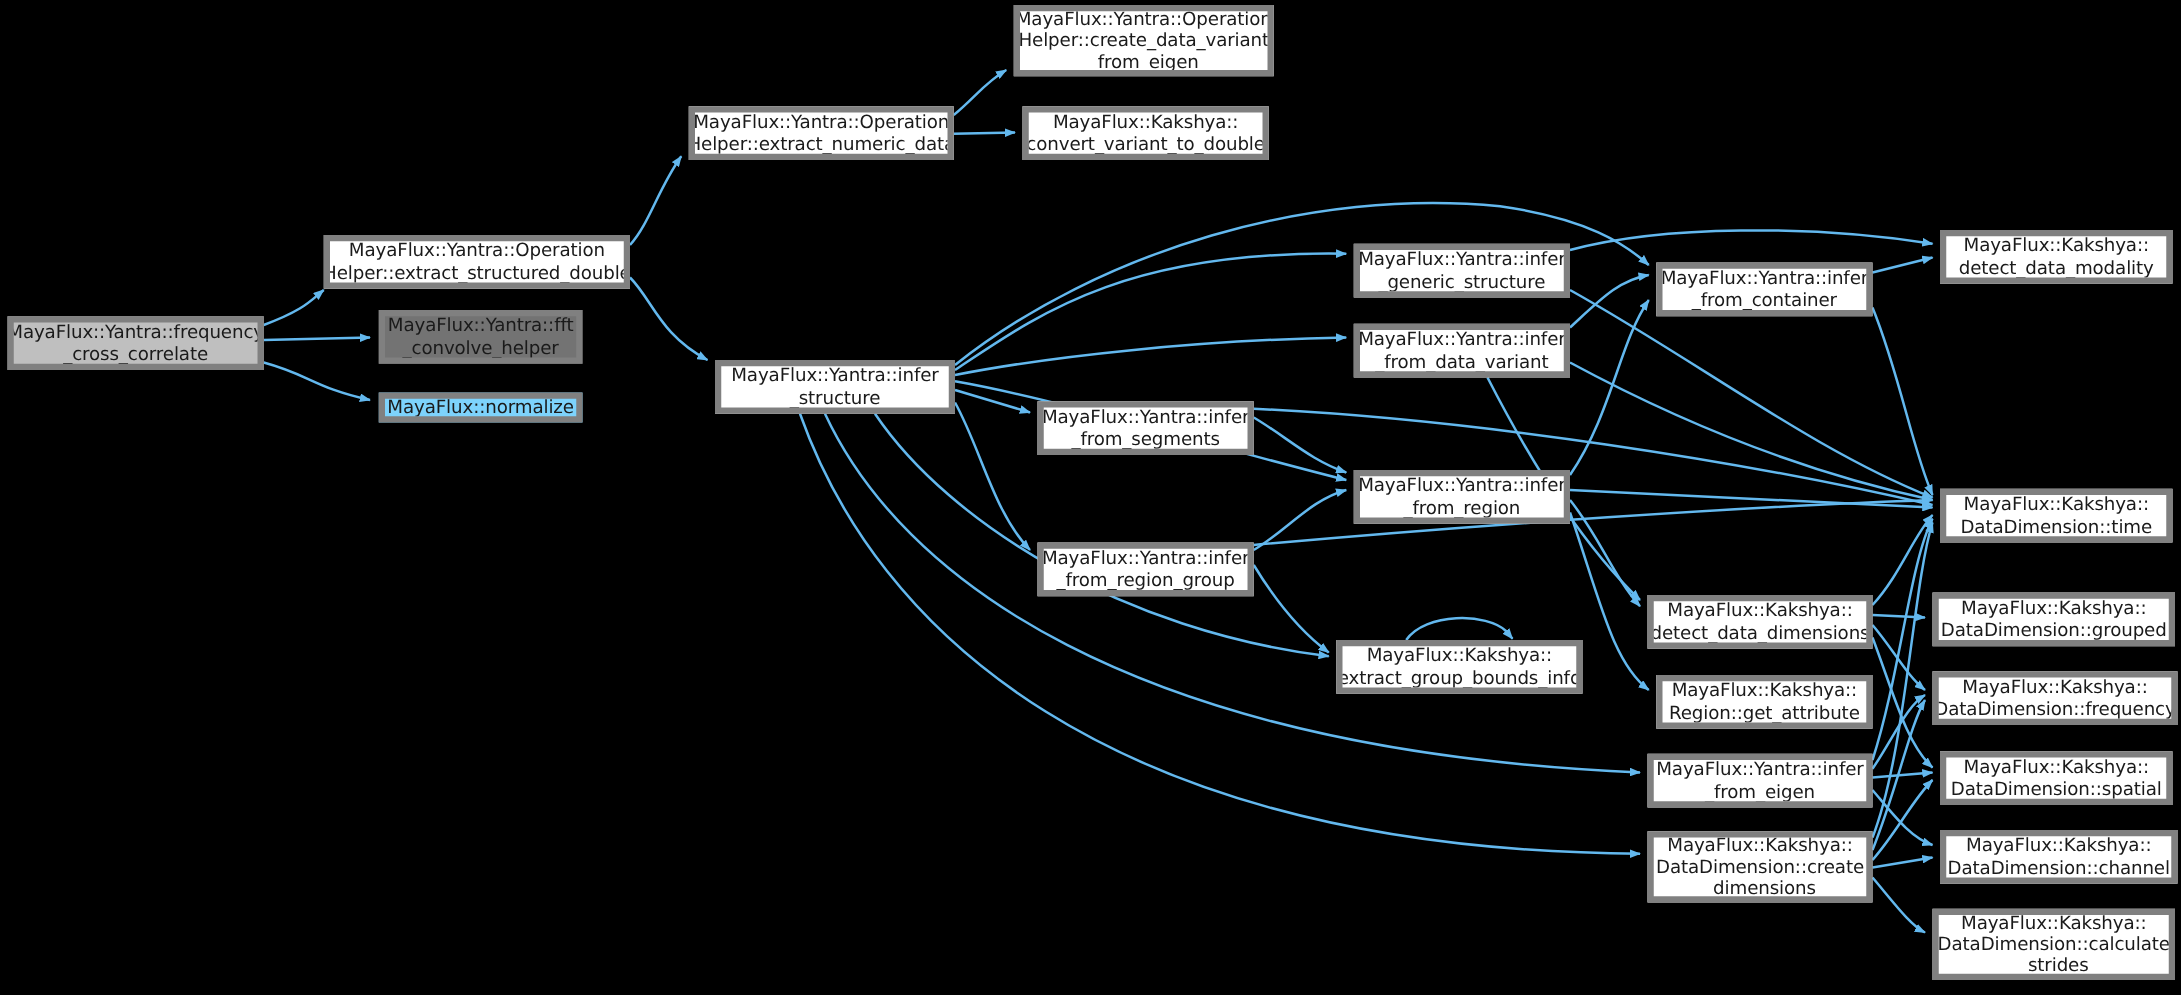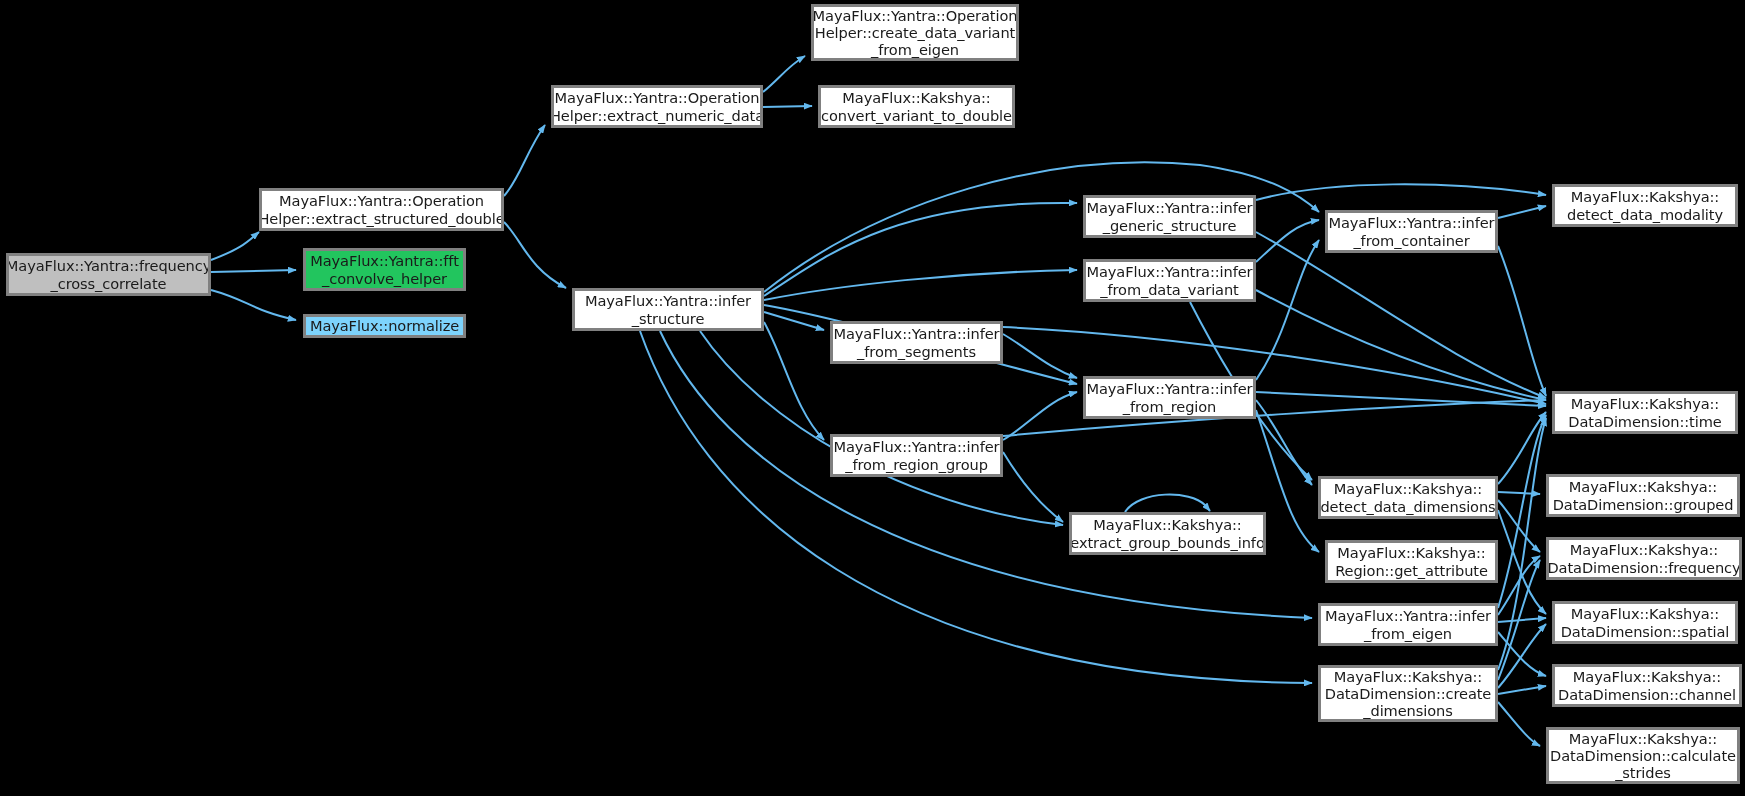--- a/index.html
+++ b/index.html
@@ -27,21 +27,21 @@
   #node-layer {
     position: absolute;
     left: 0;
     top: 0;
     width: 1745px;
     height: 796px;
   }
   .node {
     position: absolute;
     box-sizing: border-box;
-    border: 3px solid #7f1d1d;
+    border: 5px solid #7f1d1d;
     background: #ffffff;
     color: #1a1a1a;
     display: flex;
     align-items: center;
     justify-content: center;
     text-align: center;
     font-size: 14.6px;
     line-height: 1.17;
     letter-spacing: -0.1px;
     white-space: pre-line;
@@ -114,21 +114,21 @@
         <path d="M1498,688 C1518,665 1530,640 1546,624" fill="none" stroke="#63b8ee" stroke-width="2" marker-end="url(#arrowhead)"></path>
         <path d="M1498,694 L1546,686" fill="none" stroke="#63b8ee" stroke-width="2" marker-end="url(#arrowhead)"></path>
         <path d="M1498,702 C1515,722 1528,740 1540,746" fill="none" stroke="#63b8ee" stroke-width="2" marker-end="url(#arrowhead)"></path>
       </g>
   </svg>
   <div id="node-layer">
       <div class="node current" style="left: 6px; top: 253px; width: 205px; height: 43px; background: rgb(191, 191, 191); border-color: rgb(128, 128, 128);"><span class="node-label">MayaFlux::Yantra::frequency
 _cross_correlate</span></div>
       <div class="node" style="left: 259px; top: 188px; width: 245px; height: 43px; background: rgb(255, 255, 255); border-color: rgb(128, 128, 128);"><span class="node-label">MayaFlux::Yantra::Operation
 Helper::extract_structured_double</span></div>
-      <div class="node" style="left: 303px; top: 248px; width: 163px; height: 43px; background: #22c55e; border-color: rgb(128, 128, 128);"><span class="node-label">MayaFlux::Yantra::fft
+      <div class="node" style="left: 303px; top: 248px; width: 163px; height: 43px; background: #737373; border-color: rgb(128, 128, 128);"><span class="node-label">MayaFlux::Yantra::fft
 _convolve_helper</span></div>
       <div class="node" style="left: 303px; top: 314px; width: 163px; height: 24px; background: #7dd3fc; border-color: rgb(128, 128, 128);"><span class="node-label">MayaFlux::normalize</span></div>
       <div class="node" style="left: 551px; top: 85px; width: 212px; height: 43px; background: rgb(255, 255, 255); border-color: rgb(128, 128, 128);"><span class="node-label">MayaFlux::Yantra::Operation
 Helper::extract_numeric_data</span></div>
       <div class="node" style="left: 811px; top: 4px; width: 208px; height: 57px; background: rgb(255, 255, 255); border-color: rgb(128, 128, 128);"><span class="node-label">MayaFlux::Yantra::Operation
 Helper::create_data_variant
 _from_eigen</span></div>
       <div class="node" style="left: 818px; top: 85px; width: 197px; height: 43px; background: rgb(255, 255, 255); border-color: rgb(128, 128, 128);"><span class="node-label">MayaFlux::Kakshya::
 convert_variant_to_double</span></div>
       <div class="node" style="left: 572px; top: 288px; width: 192px; height: 43px; background: rgb(255, 255, 255); border-color: rgb(128, 128, 128);"><span class="node-label">MayaFlux::Yantra::infer

